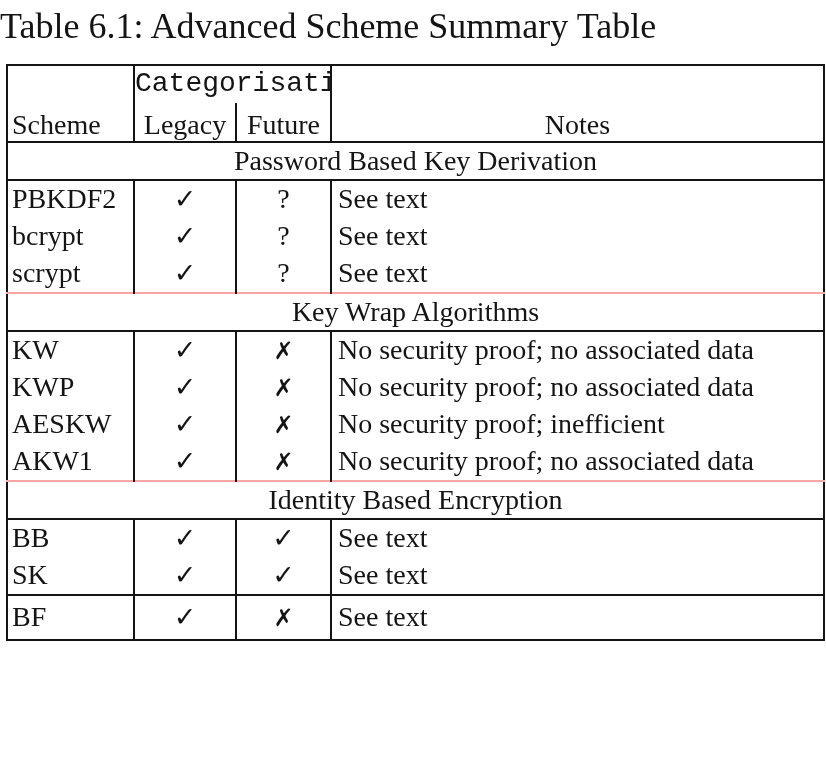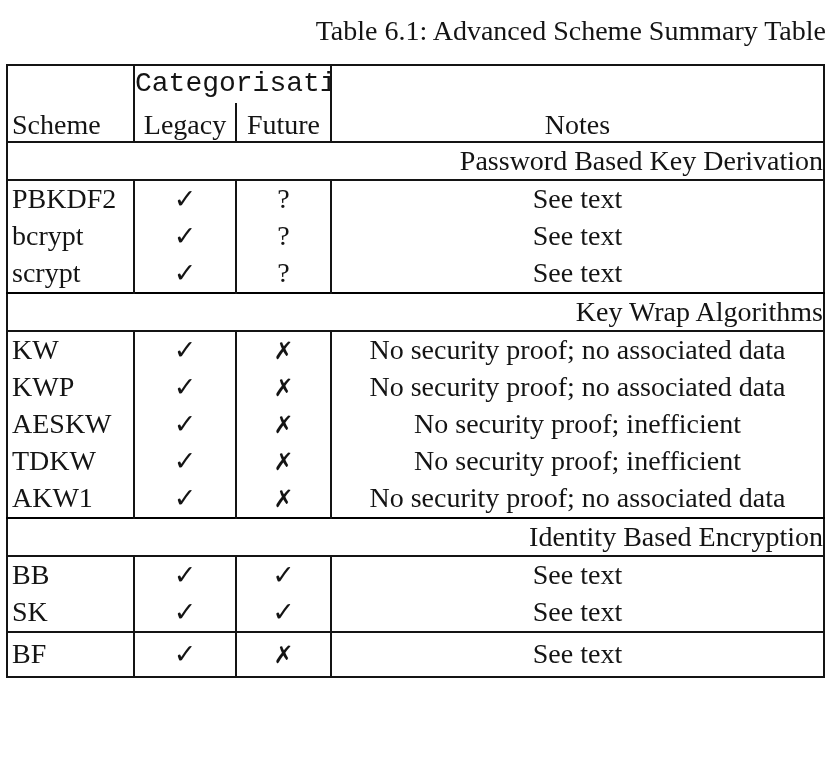--- a/index.html
+++ b/index.html
@@ -11,23 +11,23 @@
     position: relative;
     width: 826px;
     height: 771px;
     background: #ffffff;
     color: #141414;
     font-family: "Liberation Serif", "DejaVu Serif", serif;
     overflow: hidden;
   }
   .caption {
     margin: 0;
-    padding-top: 15px;
-    text-align: right;
-    font-size: 28px;
+    padding-top: 5px;
+    text-align: left;
+    font-size: 36px;
     font-weight: normal;
     color: #141414;
   }
   table.summary {
     border-collapse: collapse;
     table-layout: fixed;
     margin: 17px 0 0 6px;
     width: 817px;
     border: 2px solid #141414;
   }
@@ -51,26 +51,26 @@
   tr.header-top td { height: 37px; font-family: Liberation Mono, monospace; }
   tr.header-bottom td {
     height: 38px;
     border-bottom: 2px solid #141414;
     vertical-align: bottom;
     padding-bottom: 0;
   }
 
   td.scheme { text-align: left; padding-left: 4px; }
   td.center { text-align: center; }
-  td.notes  { text-align: center; }
+  td.notes  { text-align: left; padding-left: 6px; }
 
   tr.section td {
-    text-align: right;
+    text-align: center;
     height: 36px;
-    border-top: 2px solid #000000;
+    border-top: 2px solid #fca5a5;
     border-bottom: 2px solid #141414;
   }
   tr.rule-above td { border-top: 2px solid #141414; }
   tr.last-row td { height: 43px; }
 
   .mark {
     font-family: "DejaVu Sans", sans-serif;
     display: inline-block;
   }
   .mark.check    { font-size: 27px; }
@@ -141,26 +141,20 @@
         <td class="center vr"><span class="mark cross">✗</span></td>
         <td class="notes">No security proof; no associated data</td>
       </tr>
       <tr>
         <td class="scheme vr">AESKW</td>
         <td class="center vr"><span class="mark check">✓</span></td>
         <td class="center vr"><span class="mark cross">✗</span></td>
         <td class="notes">No security proof; inefficient</td>
       </tr>
       <tr>
-        <td class="scheme vr">TDKW</td>
-        <td class="center vr"><span class="mark check">✓</span></td>
-        <td class="center vr"><span class="mark cross">✗</span></td>
-        <td class="notes">No security proof; inefficient</td>
-      </tr>
-      <tr>
         <td class="scheme vr">AKW1</td>
         <td class="center vr"><span class="mark check">✓</span></td>
         <td class="center vr"><span class="mark cross">✗</span></td>
         <td class="notes">No security proof; no associated data</td>
       </tr>
 
       <tr class="section">
         <td colspan="4">Identity Based Encryption</td>
       </tr>
       <tr>

